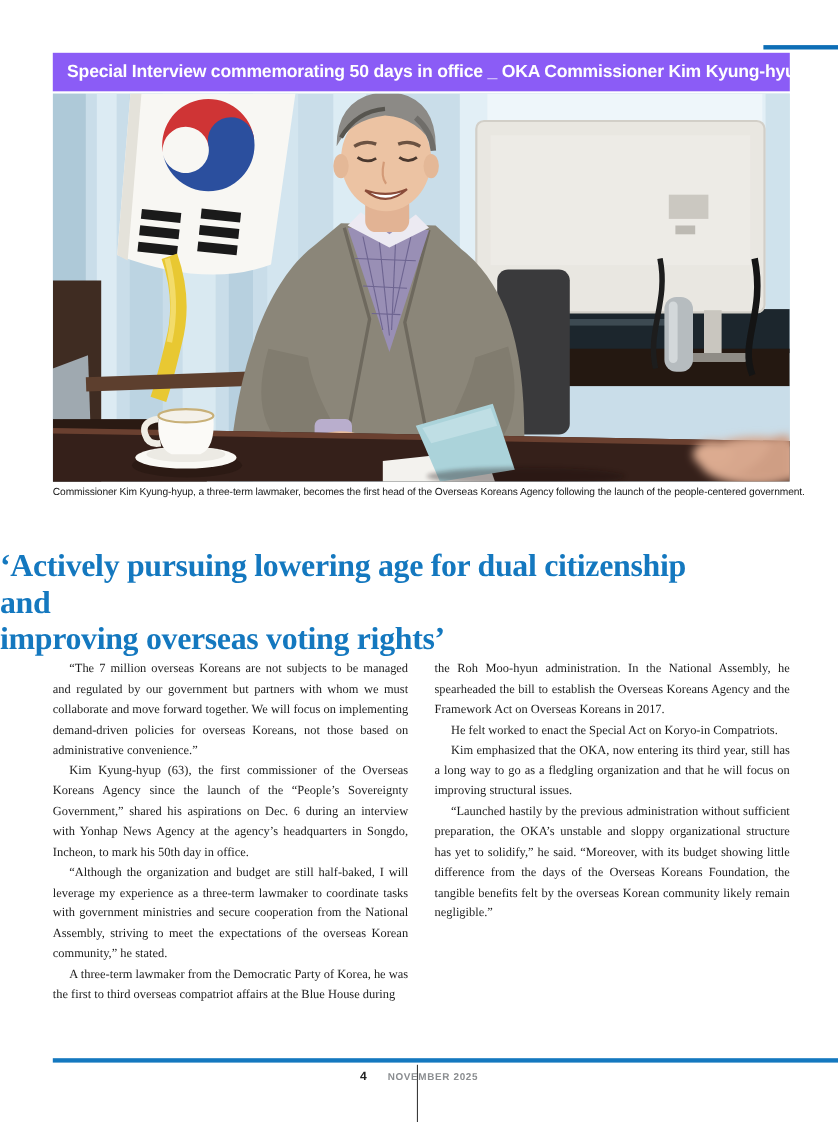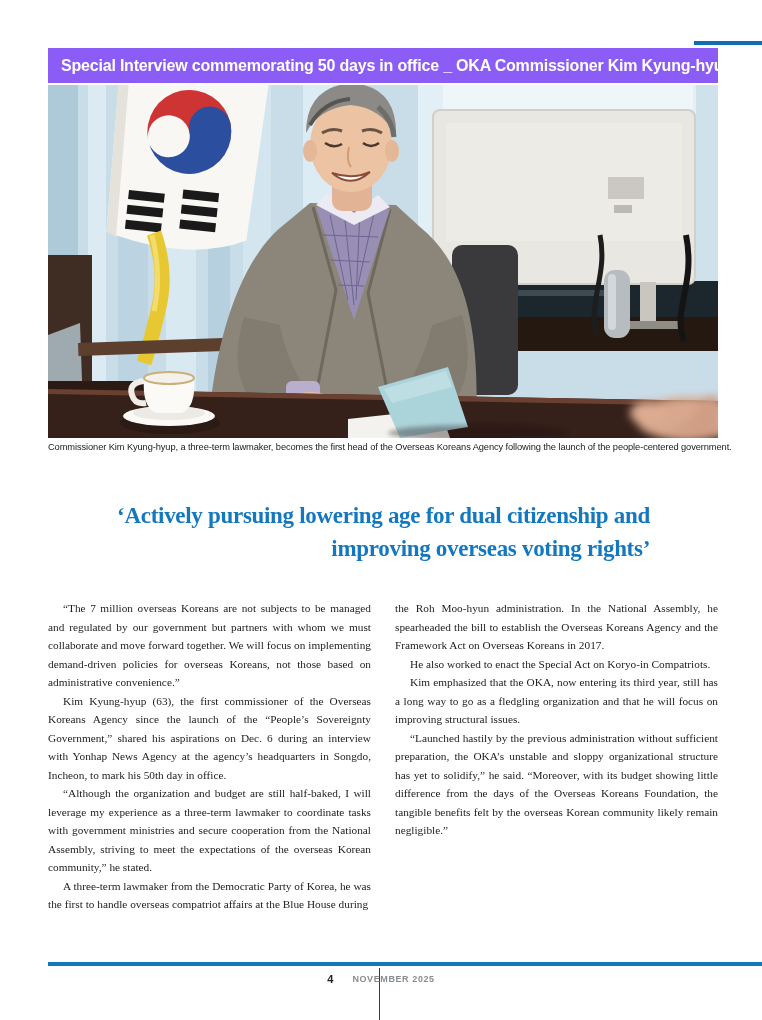--- a/index.html
+++ b/index.html
@@ -22,23 +22,23 @@
   .photo-frame {
     position:absolute; left:48px; top:85px; width:670px; height:353px;
     overflow:hidden; background:#c9dde9;
   }
   .photo-frame svg { display:block; }
   .caption {
     position:absolute; left:48px; top:442px; width:700px;
     font-size:9.3px; color:#1a1a1a; letter-spacing:-0.1px; white-space:nowrap;
   }
   .headline {
-    position:absolute; left:0; top:499px; width:650px; text-align:right;
+    position:absolute; left:0; top:499px; width:650px; text-align:left;
     font-family:"Liberation Serif", serif; font-weight:bold;
-    color:#1478bf; font-size:23px; line-height:33px; letter-spacing:-0.3px;
+    color:#1478bf; font-size:29px; line-height:33px; letter-spacing:-0.3px;
   }
   .subheadline {
     position:absolute; left:0; top:572px; width:762px; text-align:center;
     color:#111111; font-size:15.5px; line-height:24px; letter-spacing:-0.2px;
   }
   .col {
     position:absolute; top:599px; width:323px;
     font-family:"Liberation Serif", serif; font-size:11.3px; line-height:18.5px;
     color:#1c1c1c; text-align:justify;
   }
@@ -230,26 +230,26 @@
   <div class="headline">
     <div>‘Actively pursuing lowering age for dual citizenship and</div>
     <div>improving overseas voting rights’</div>
   </div>
 
 
   <div class="col col-left">
     <p>“The 7 million overseas Koreans are not subjects to be managed and regulated by our government but partners with whom we must collaborate and move forward together. We will focus on implementing demand-driven policies for overseas Koreans, not those based on administrative convenience.”</p>
     <p>Kim Kyung-hyup (63), the first commissioner of the Overseas Koreans Agency since the launch of the “People’s Sovereignty Government,” shared his aspirations on Dec. 6 during an interview with Yonhap News Agency at the agency’s headquarters in Songdo, Incheon, to mark his 50th day in office.</p>
     <p>“Although the organization and budget are still half-baked, I will leverage my experience as a three-term lawmaker to coordinate tasks with government ministries and secure cooperation from the National Assembly, striving to meet the expectations of the overseas Korean community,” he stated.</p>
-    <p>A three-term lawmaker from the Democratic Party of Korea, he was the first to handle overseas compatriot affairs at the Blue House during</p>
+    <p>A three-term lawmaker from the Democratic Party of Korea, he was the first to third overseas compatriot affairs at the Blue House during</p>
   </div>
 
   <div class="col col-right">
     <p class="no-indent">the Roh Moo-hyun administration. In the National Assembly, he spearheaded the bill to establish the Overseas Koreans Agency and the Framework Act on Overseas Koreans in 2017.</p>
-    <p>He also worked to enact the Special Act on Koryo-in Compatriots.</p>
+    <p>He felt worked to enact the Special Act on Koryo-in Compatriots.</p>
     <p>Kim emphasized that the OKA, now entering its third year, still has a long way to go as a fledgling organization and that he will focus on improving structural issues.</p>
     <p>“Launched hastily by the previous administration without sufficient preparation, the OKA’s unstable and sloppy organizational structure has yet to solidify,” he said. “Moreover, with its budget showing little difference from the days of the Overseas Koreans Foundation, the tangible benefits felt by the overseas Korean community likely remain negligible.”</p>
   </div>
 
   <div class="footer-rule"></div>
   <div class="footer-divider"></div>
   <div class="footer">
     <span class="pagenum">4</span>
     <span style="width:1px;"></span>
     <span class="issue">NOVEMBER 2025</span>

